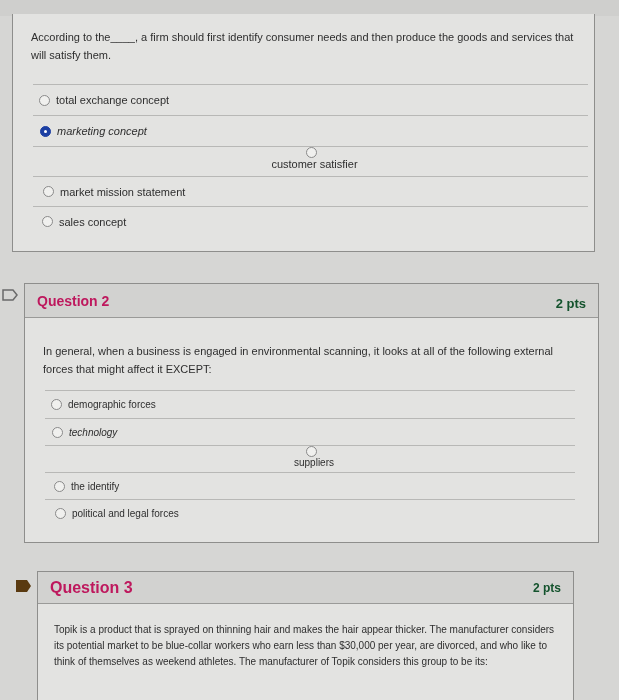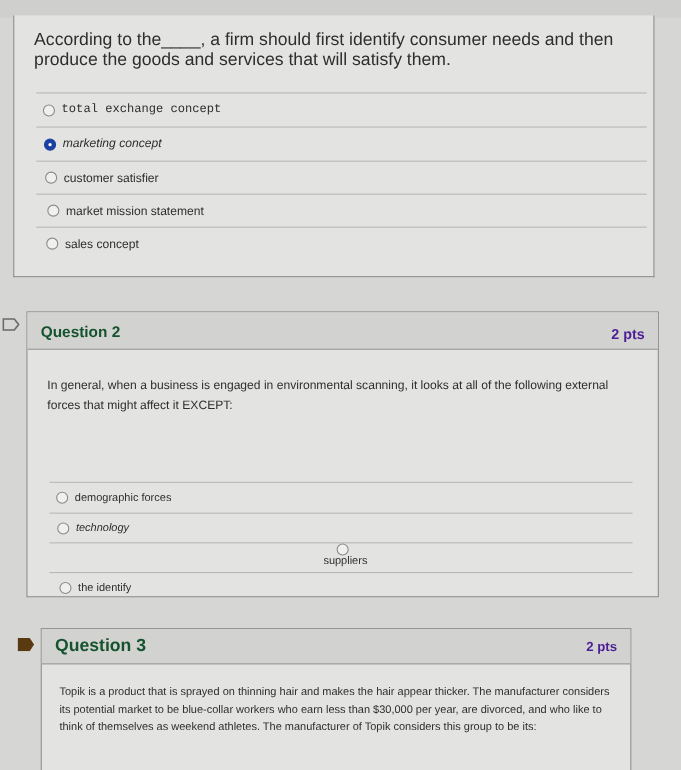--- a/index.html
+++ b/index.html
@@ -16,23 +16,23 @@
     position: absolute;
     background: #e3e3e1;
     border: 1px solid #8e8e8c;
   }
   .qheader {
     background: #d2d2d0;
     border-bottom: 1px solid #9a9a98;
     display: flex; justify-content: space-between; align-items: center;
     padding: 0 12px;
   }
-  .qtitle { font-weight: bold; font-size: 14px; color: #14532d; }
-  .qpts { font-weight: bold; font-size: 13px; color: #4c1d95; }
-  .qtext { font-size: 16px; line-height: 18px; color: #2e2e2e; }
+  .qtitle { font-weight: bold; font-size: 14px; color: #be185d; }
+  .qpts { font-weight: bold; font-size: 13px; color: #14532d; }
+  .qtext { font-size: 11px; line-height: 18px; color: #2e2e2e; }
   .answers { position: absolute; }
   .ans {
     display: flex; align-items: center;
     border-top: 1px solid #b8b8b6;
     font-size: 11px; color: #2e2e2e;
   }
   .radio {
     width: 11px; height: 11px; border-radius: 50%;
     border: 1px solid #8a8a8a; background: #f0f0ee;
     margin-right: 6px; flex: 0 0 auto;
@@ -50,29 +50,29 @@
 </head>
 <body>
 
 <div class="topstrip"></div>
 
 <div class="qcard" style="left:12px; top:14px; width:583px; height:238px; border-top:none;">
   <div class="qtext" style="position:absolute; left:18px; top:14px; width:550px;">
     <span>According to the</span><span>____</span><span>, a firm should first identify consumer needs and then produce the goods and services that will satisfy them.</span>
   </div>
   <div class="answers" style="left:20px; top:70px; width:555px;">
-    <div class="ans" style="height:31px; padding-left:6px;font-family:Liberation Mono, monospace;">
+    <div class="ans" style="height:31px; padding-left:6px;">
       <span class="radio"></span>
       <span>total exchange concept</span>
     </div>
     <div class="ans" style="height:31px; padding-left:7px;font-style:italic;">
       <span class="radio checked"></span>
       <span>marketing concept</span>
     </div>
-    <div class="ans" style="height:30px; padding-left:8px;">
+    <div class="ans" style="height:30px; padding-left:8px;flex-direction:column;">
       <span class="radio"></span>
       <span>customer satisfier</span>
     </div>
     <div class="ans" style="height:30px; padding-left:10px;">
       <span class="radio"></span>
       <span>market mission statement</span>
     </div>
     <div class="ans" style="height:30px; padding-left:9px;">
       <span class="radio"></span>
       <span>sales concept</span>
@@ -83,35 +83,39 @@
 <svg class="flag" style="left:2px; top:289px;" width="16" height="12" viewBox="0 0 16 12">
   <path d="M1 1 H11 L15 6 L11 11 H1 Z" fill="none" stroke="#6a6a6a" stroke-width="1.5"></path>
 </svg>
 <div class="qcard" style="left:24px; top:283px; width:575px; height:260px;">
   <div class="qheader" style="height:34px;">
     <span class="qtitle">Question 2</span>
     <span class="qpts" style="margin-top:6px;">2 pts</span>
   </div>
   <div class="qtext" style="position:absolute; left:18px; top:58px; width:510px; font-size:11px;">In general, when a business is engaged in environmental scanning, it looks at all of the following external forces that might affect it EXCEPT:</div>
   <div class="answers" style="left:20px; top:106px; width:530px;">
-    <div class="ans" style="height:28px; padding-left:6px; font-size:10px;margin-top:48px;">
+    <div class="ans" style="height:28px; padding-left:6px; font-size:10px;">
       <span class="radio"></span>
       <span>demographic forces</span>
     </div>
     <div class="ans" style="height:27px; padding-left:7px; font-size:10px;font-style:italic;">
       <span class="radio"></span>
       <span>technology</span>
     </div>
     <div class="ans" style="height:27px; padding-left:8px; font-size:10px;flex-direction:column;">
       <span class="radio"></span>
       <span>suppliers</span>
     </div>
     <div class="ans" style="height:27px; padding-left:9px; font-size:10px;">
       <span class="radio"></span>
       <span>the identify</span>
+    </div>
+    <div class="ans" style="height:27px; padding-left:10px; font-size:10px;">
+      <span class="radio"></span>
+      <span>political and legal forces</span>
     </div>
   </div>
 </div>
 
 <svg class="flag" style="left:16px; top:580px;" width="15" height="12" viewBox="0 0 15 12">
   <path d="M0 0 H11 L15 6 L11 12 H0 Z" fill="#5a3a10"></path>
 </svg>
 <div class="qcard" style="left:37px; top:571px; width:537px; height:140px;">
   <div class="qheader" style="height:32px;">
     <span class="qtitle" style="font-size:16px;">Question 3</span>

